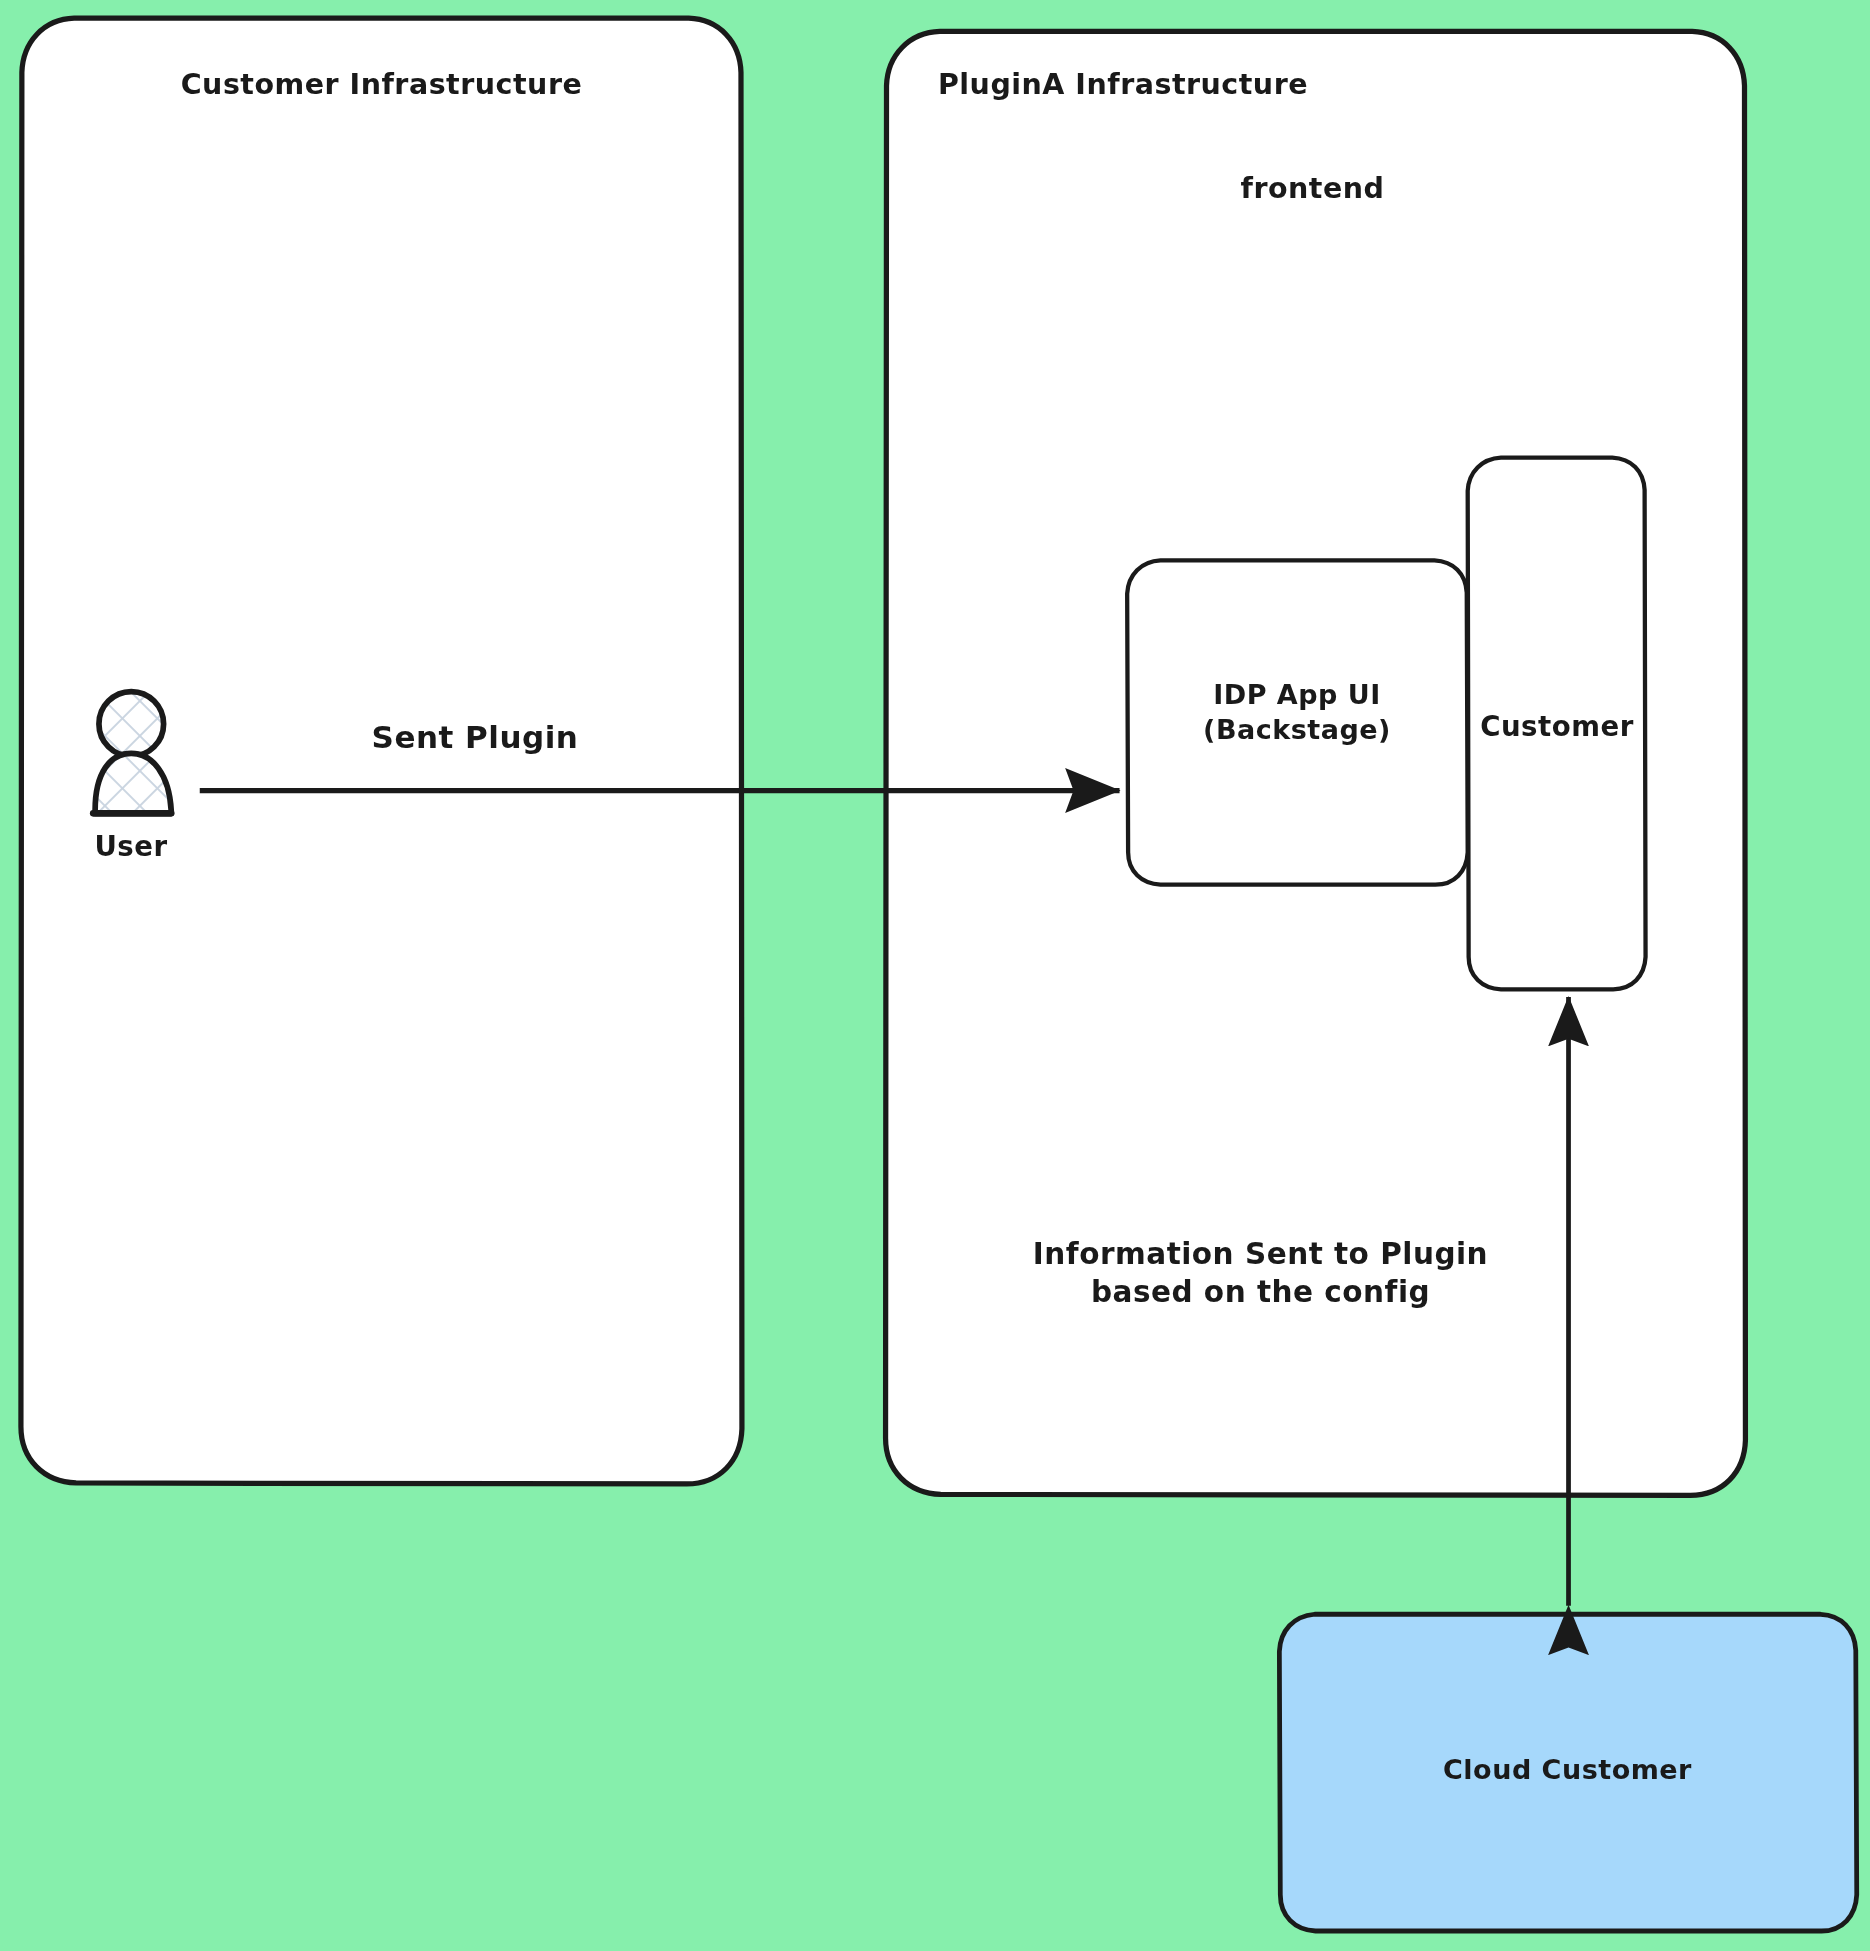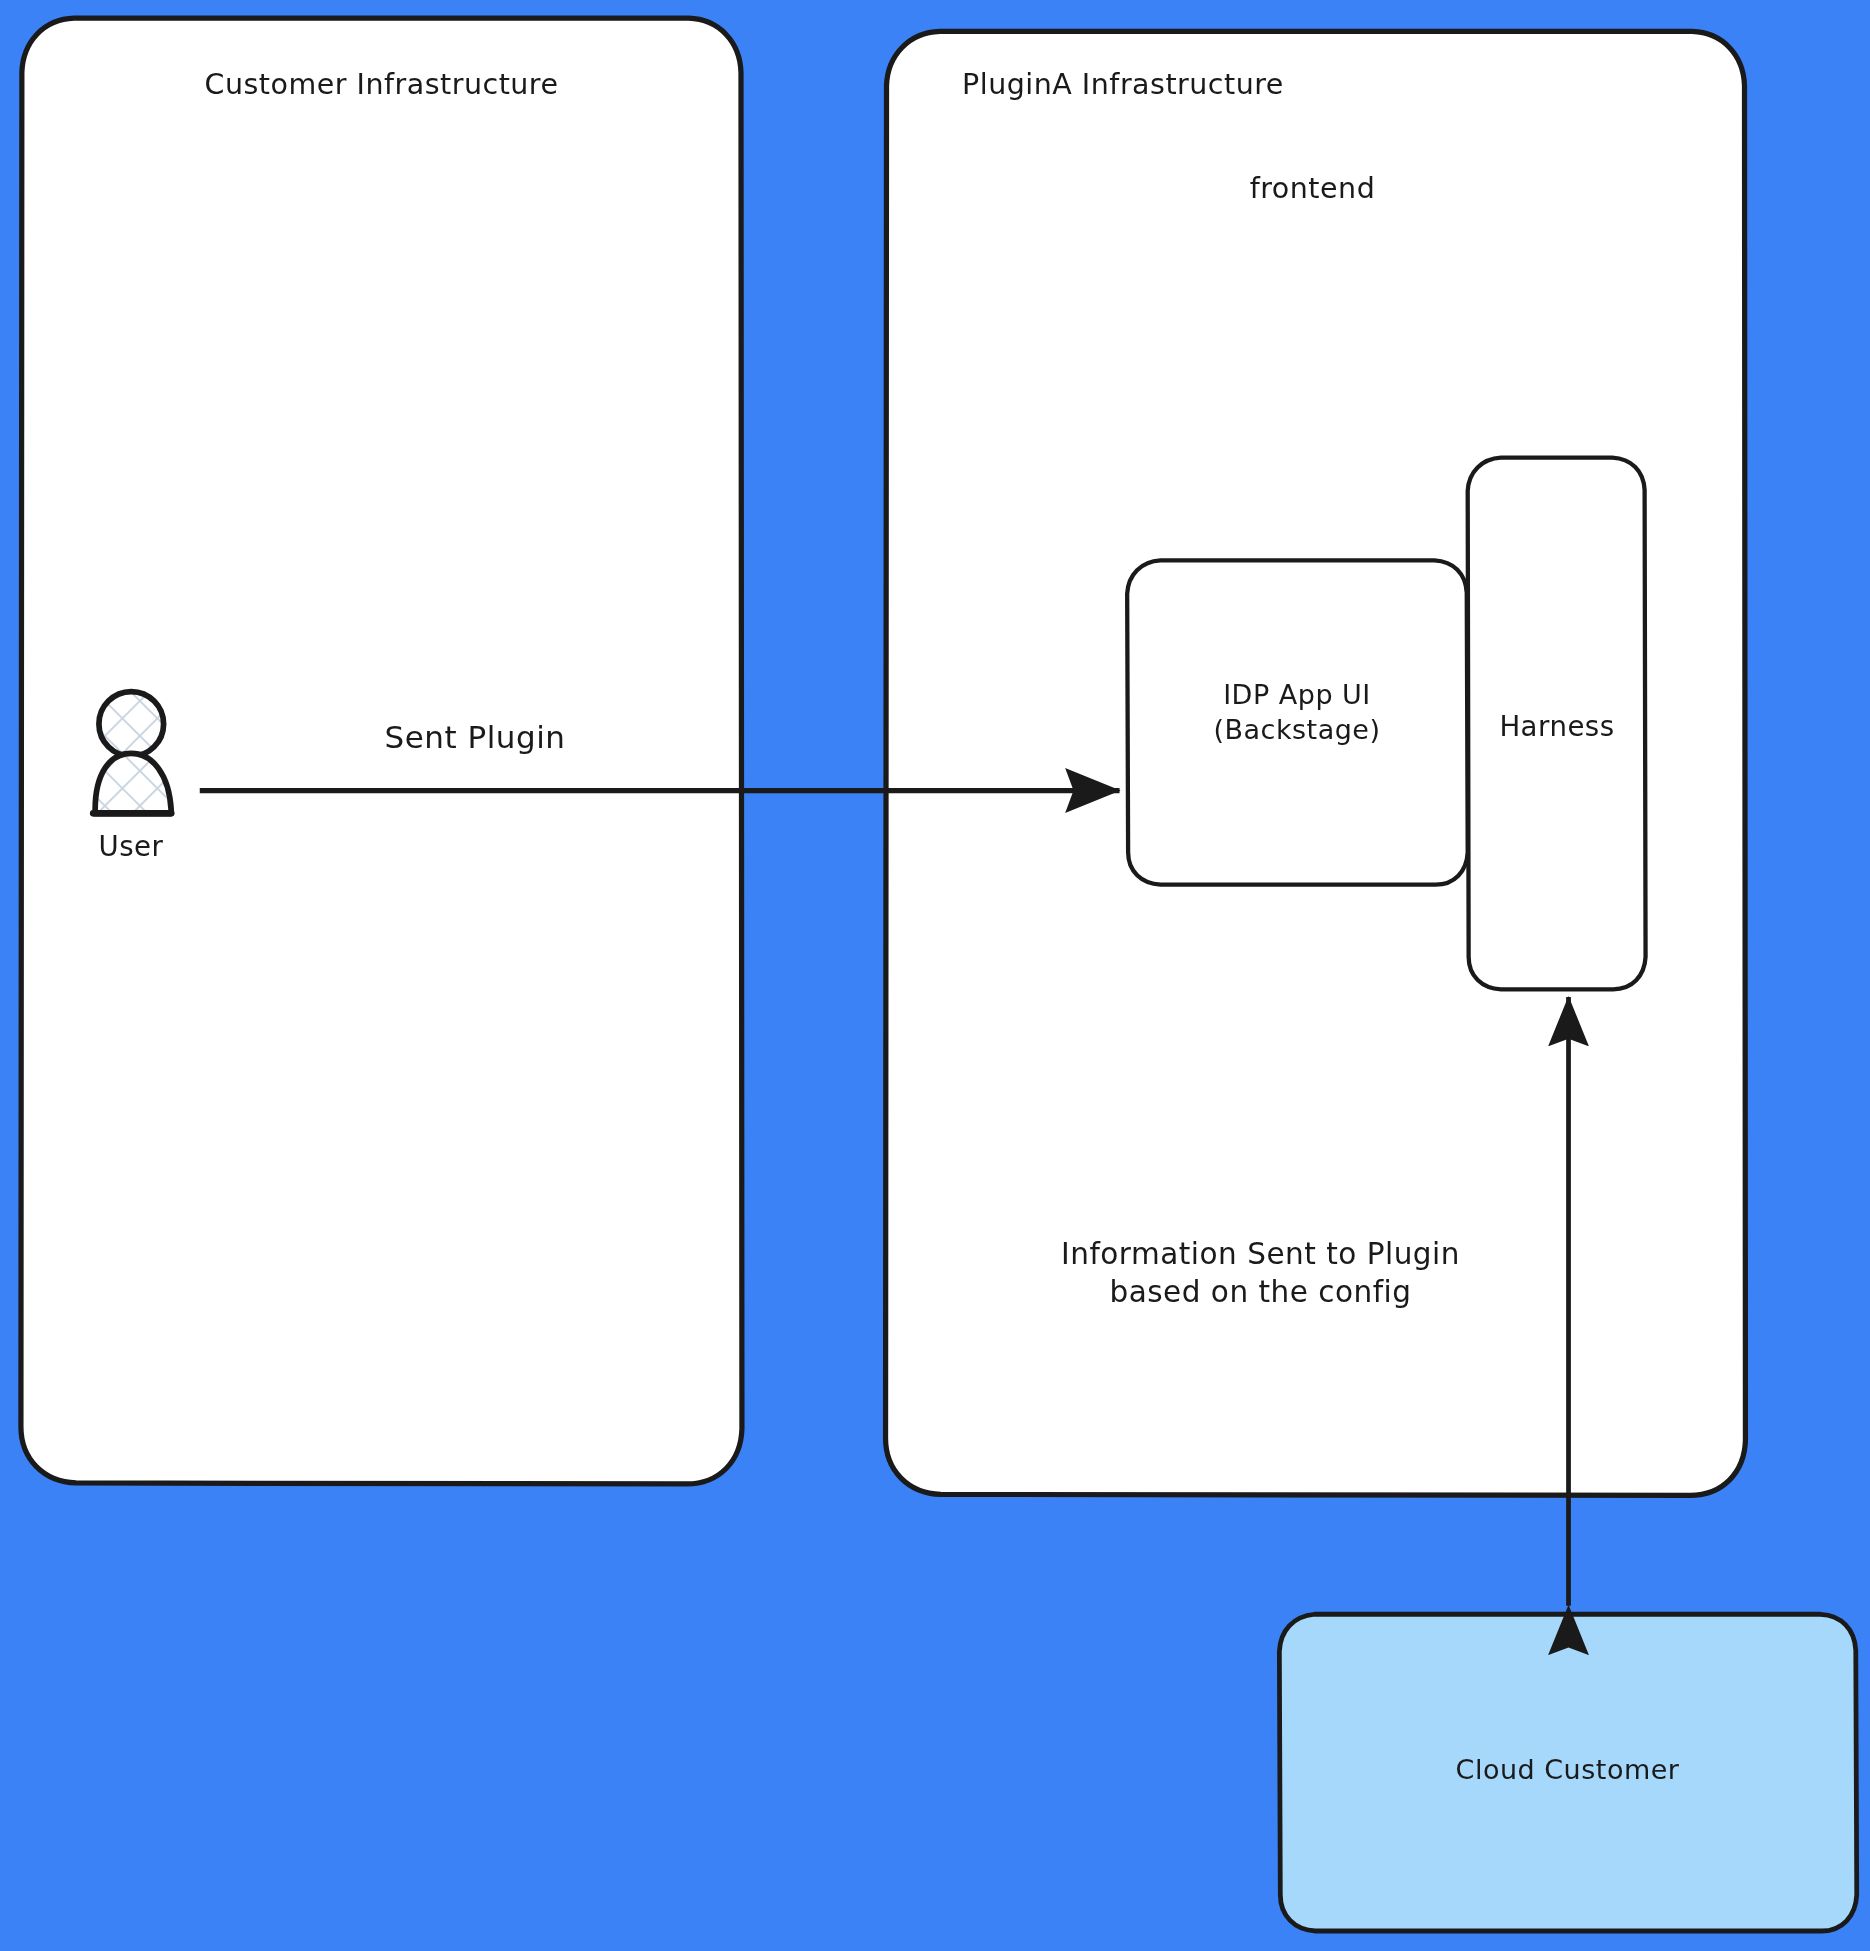--- a/index.html
+++ b/index.html
@@ -7,22 +7,23 @@
     padding: 0;
     background: #ffffff;
   }
   body {
     font-family: "DejaVu Sans", sans-serif;
   }
   #canvas {
     position: relative;
     width: 1871px;
     height: 1952px;
-    background: #3b82f6;
+    background: #86efac;
     overflow: hidden;
+    font-weight: bold;
   }
   #diagram-svg {
     position: absolute;
     left: 0;
     top: 0;
     width: 1871px;
     height: 1952px;
   }
   .box-label,
   .edge-label,
@@ -160,21 +161,21 @@
 
   <div class="box-label group-title" style="left:21px; top:67px; width:721px;">Customer Infrastructure</div>
 
   <div class="box-label group-title" style="left:885px; top:67px; width:476px;">PluginA Infrastructure</div>
 
   <div class="box-label sub-title" style="left:1170px; top:171px; width:285px;">frontend</div>
 
   <div class="box-label node-title" style="left:1127px; top:678px; width:340px;">IDP App UI
 (Backstage)</div>
 
-  <div class="box-label node-title-small" style="left:1468px; top:709px; width:178px;">Harness</div>
+  <div class="box-label node-title-small" style="left:1468px; top:709px; width:178px;">Customer</div>
 
   <div class="box-label node-title" style="left:1279px; top:1753px; width:577px;">Cloud Customer</div>
 
   <div class="actor-label" style="left:55px; top:829px; width:152px;">User</div>
 
   <div class="edge-label big-edge-label" style="left:304px; top:718px; width:342px;">Sent Plugin</div>
 
   <div class="edge-label" style="left:994px; top:1236px; width:533px; text-align:center;">Information Sent to Plugin
 based on the config</div>
 

